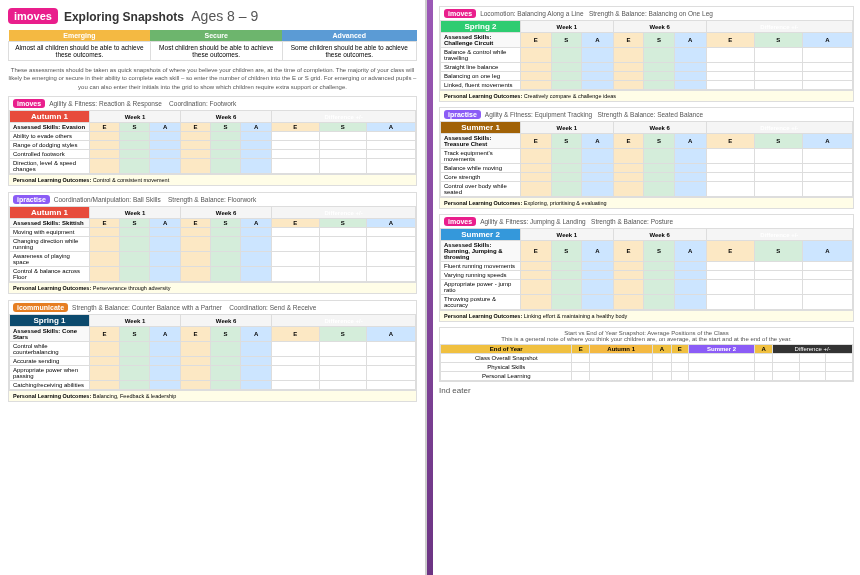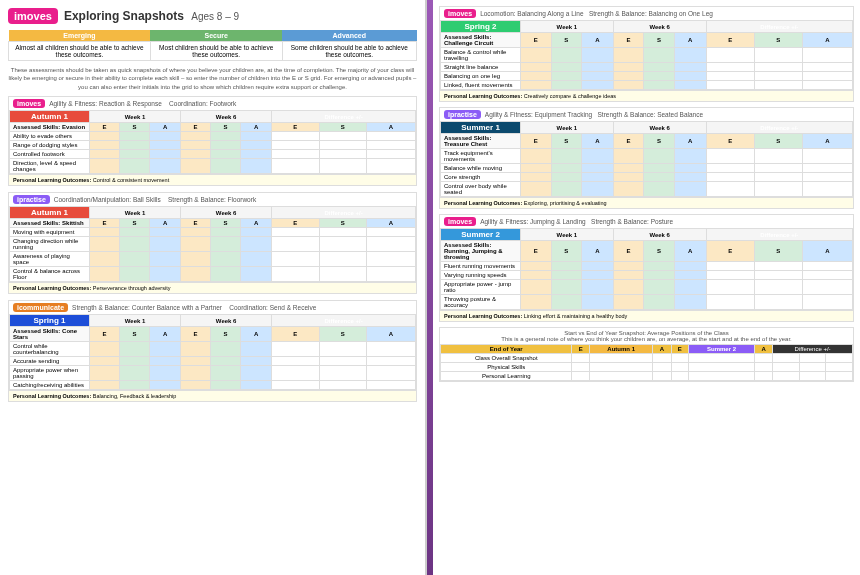--- a/index.html
+++ b/index.html
@@ -112,22 +112,22 @@
     }
 
     .season-row {
       text-align: center;
       font-weight: bold;
       font-size: 8px;
       padding: 2px;
       color: white;
     }
     .season-autumn { background: #e74c3c; }
-    .season-spring { background: #1d4ed8; }
-    .season-summer { background: #0c4a6e; }
+    .season-spring { background: #0c4a6e; }
+    .season-summer { background: #a16207; }
     .season-summer2 { background: #3498db; }
     .season-spring2 { background: #2ecc71; }
 
     .snapshot-table {
       width: 100%;
       border-collapse: collapse;
       font-size: 6px;
     }
     .snapshot-table th, .snapshot-table td {
       border: 1px solid #ddd;
@@ -188,21 +188,21 @@
   </style>
 </head>
 <body>
 
 <div class="left-panel">
 
   <div class="main-header">
     <span class="imoves-logo">imoves</span>
     <span class="header-title">
       <span>Exploring Snapshots</span>
-      <span style="margin-left:4px;font-weight:normal;font-size:10px;color:#555;">Ages 8 – 9</span>
+      <span style="margin-left:4px;font-weight:normal;font-size:14px;color:#555;">Ages 8 – 9</span>
     </span>
   </div>
 
   <table class="legend-table">
     <thead>
       <tr>
         <th class="bg-emerging">Emerging</th>
         <th class="bg-secure">Secure</th>
         <th class="bg-advanced">Advanced</th>
       </tr>
@@ -814,13 +814,14 @@
             <td></td>
             <td></td>
           <td></td>
             <td></td>
             <td></td>
         </tr>
       </tbody>
     </table>
   </div>
 
+  <div style="font-size:8px;color:#555;margin-top:4px;text-align:left;">Ind eater</div>
 </div>
 
 </body></html>

